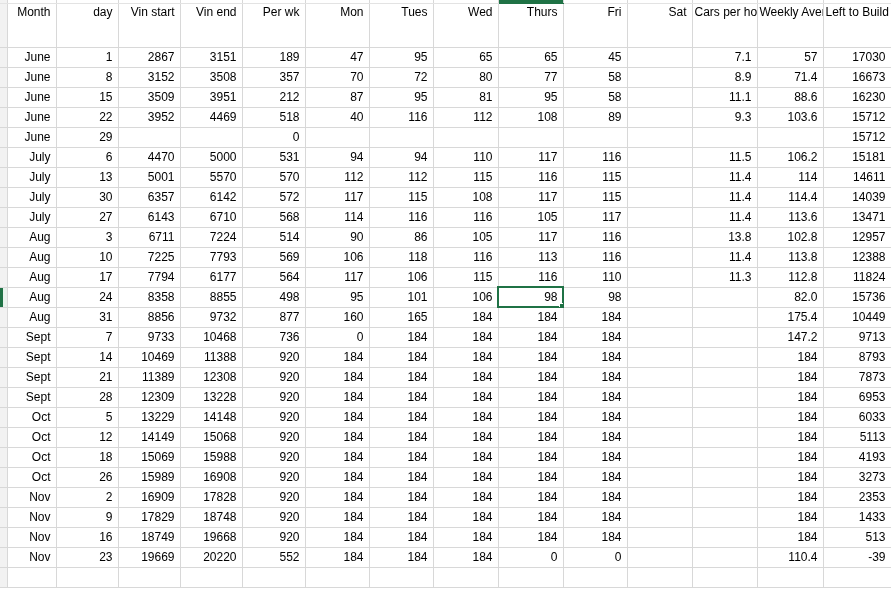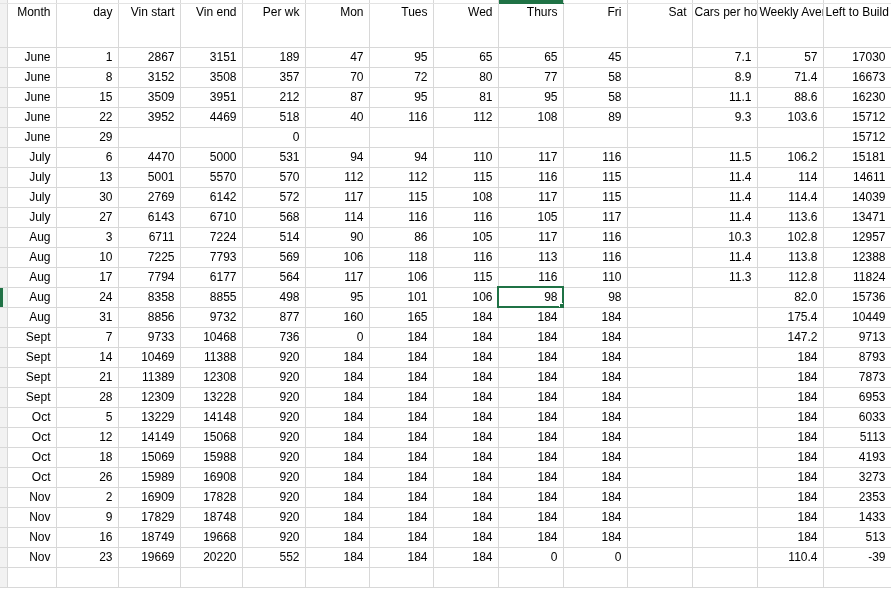--- a/index.html
+++ b/index.html
@@ -204,21 +204,21 @@
           <td>115</td>
           <td></td>
           <td>11.4</td>
           <td>114</td>
           <td>14611</td>
         </tr>
         <tr>
           <td class="rowhdr"></td>
           <td class="month">July</td>
           <td>30</td>
-          <td>2769</td>
+          <td>6357</td>
           <td>6142</td>
           <td>572</td>
           <td>117</td>
           <td>115</td>
           <td>108</td>
           <td>117</td>
           <td>115</td>
           <td></td>
           <td>11.4</td>
           <td>114.4</td>
@@ -247,21 +247,21 @@
           <td>3</td>
           <td>6711</td>
           <td>7224</td>
           <td>514</td>
           <td>90</td>
           <td>86</td>
           <td>105</td>
           <td>117</td>
           <td>116</td>
           <td></td>
-          <td>10.3</td>
+          <td>13.8</td>
           <td>102.8</td>
           <td>12957</td>
         </tr>
         <tr>
           <td class="rowhdr"></td>
           <td class="month">Aug</td>
           <td>10</td>
           <td>7225</td>
           <td>7793</td>
           <td>569</td>

